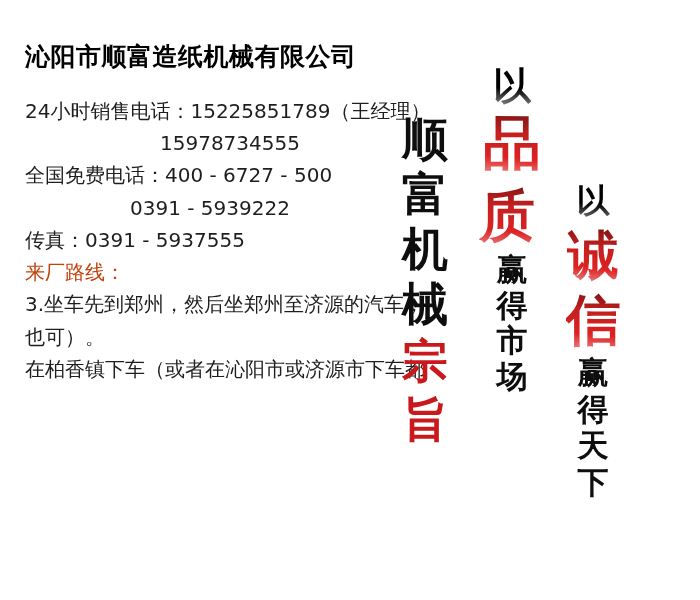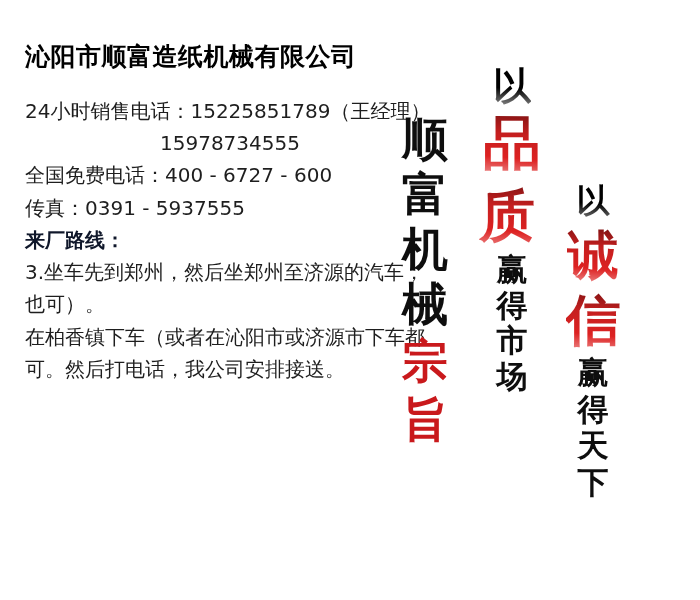--- a/index.html
+++ b/index.html
@@ -6,21 +6,21 @@
   body{width:700px;height:600px;background:#ffffff;overflow:hidden;position:relative;
        font-family:"DejaVu Sans",sans-serif;}
   #canvas{position:absolute;left:0;top:0;width:700px;height:521px;background:#ffffff;}
 
   
   #company-title{position:absolute;left:25px;top:40px;font-size:25px;font-weight:bold;
        color:#000;white-space:nowrap;letter-spacing:0.5px;}
   #contact{position:absolute;left:25px;top:95px;width:400px;}
   .line{height:32.3px;display:flex;align-items:center;font-size:20px;color:#1e1e1e;
        white-space:nowrap;}
-  .line.bold{font-weight:bold;color:#0f172a;}
+  .line.bold{font-weight:normal;color:#c2410c;}
   .indent-a{padding-left:135px;}
   .indent-b{padding-left:105px;}
 
   
   .vcol{position:absolute;display:flex;flex-direction:column;align-items:center;}
   .vcol span{display:block;text-align:center;}
 
   #col-motto{left:398px;top:112px;width:54px;}
   .c-big-black{font-size:46px;line-height:55px;font-weight:900;color:#0e0e0e;
        font-family:"DejaVu Sans",sans-serif;}
@@ -54,27 +54,27 @@
 </head>
 <body>
 
 <div id="canvas">
 
   <div id="company-title">沁阳市顺富造纸机械有限公司</div>
 
   <div id="contact">
     <div class="line">24小时销售电话：15225851789（王经理）</div>
     <div class="line indent-a">15978734555</div>
-    <div class="line">全国免费电话：400 - 6727 - 600</div>
+    <div class="line">全国免费电话：400 - 6727 - 500</div>
+    <div class="line indent-b">0391 - 5939222</div>
     <div class="line">传真：0391 - 5937555</div>
     <div class="line bold">来厂路线：</div>
     <div class="line">3.坐车先到郑州，然后坐郑州至济源的汽车，</div>
     <div class="line">也可）。</div>
     <div class="line">在柏香镇下车（或者在沁阳市或济源市下车都</div>
-    <div class="line">可。然后打电话，我公司安排接送。</div>
   </div>
 
   <div id="col-motto" class="vcol">
     <span class="c-big-black">顺</span>
     <span class="c-big-black">富</span>
     <span class="c-big-black">机</span>
     <span class="c-big-black">械</span>
     <span class="c-red-motto">宗</span>
     <span class="c-red-motto">旨</span>
   </div>

